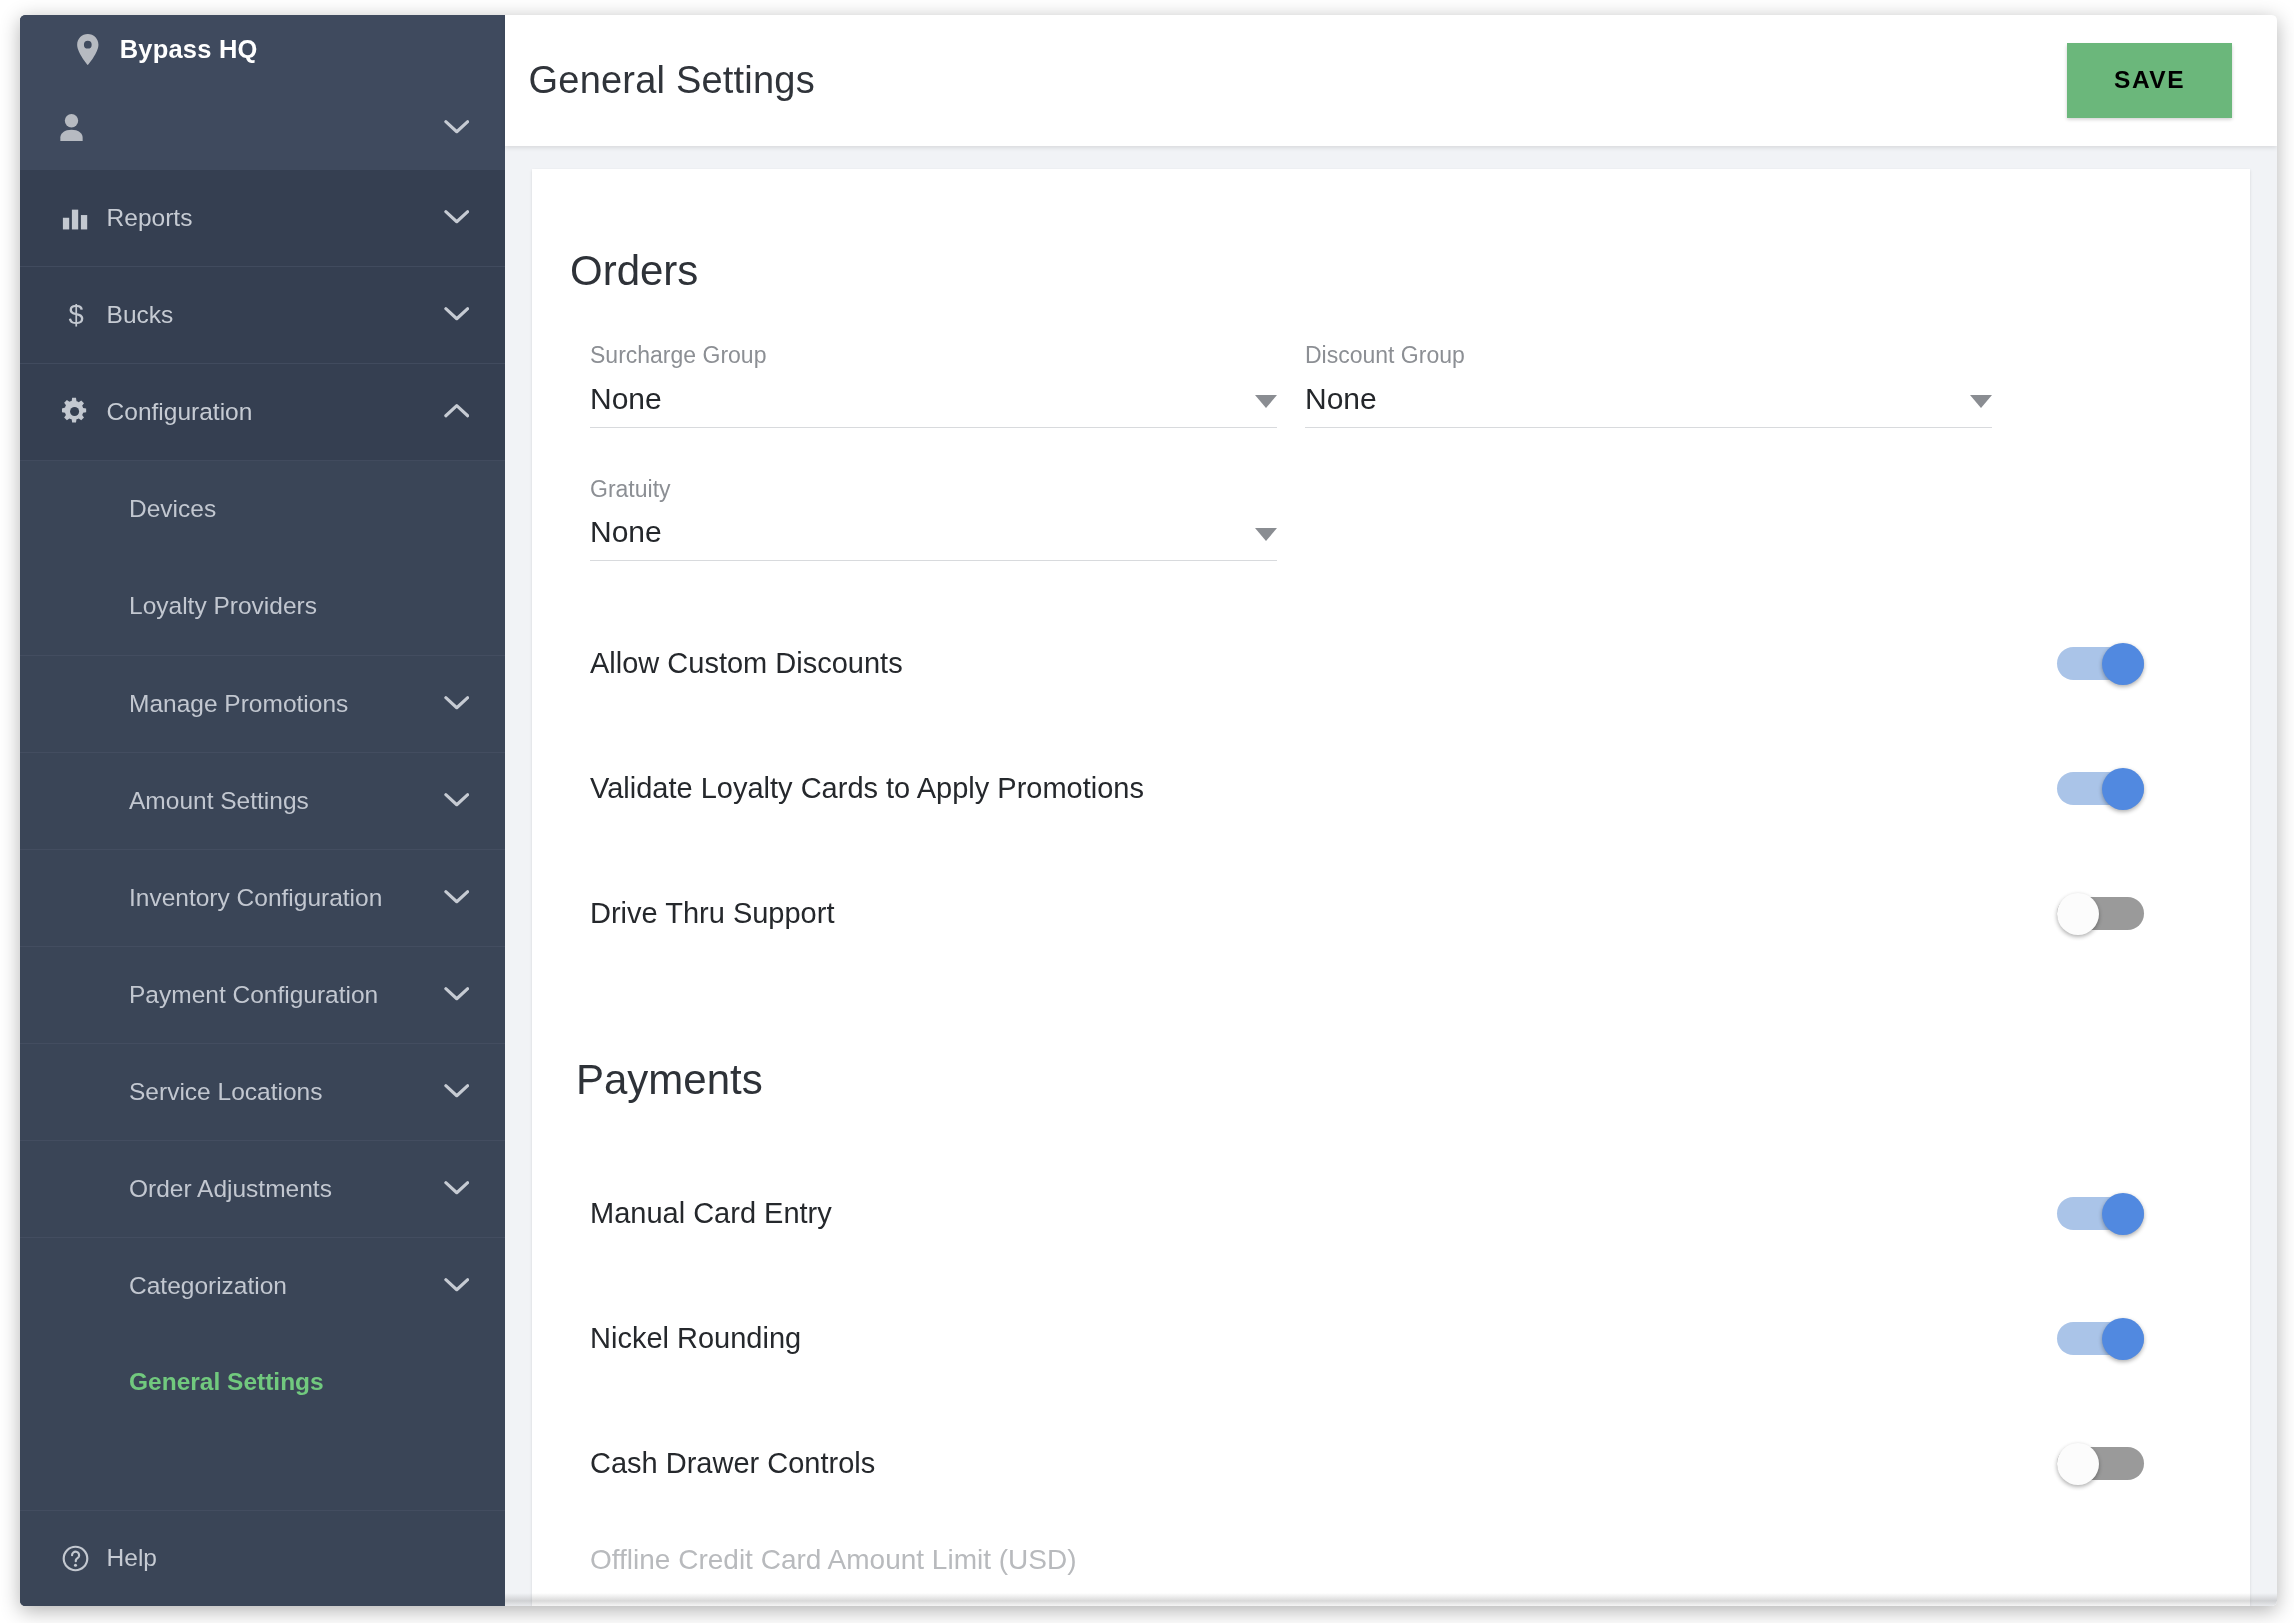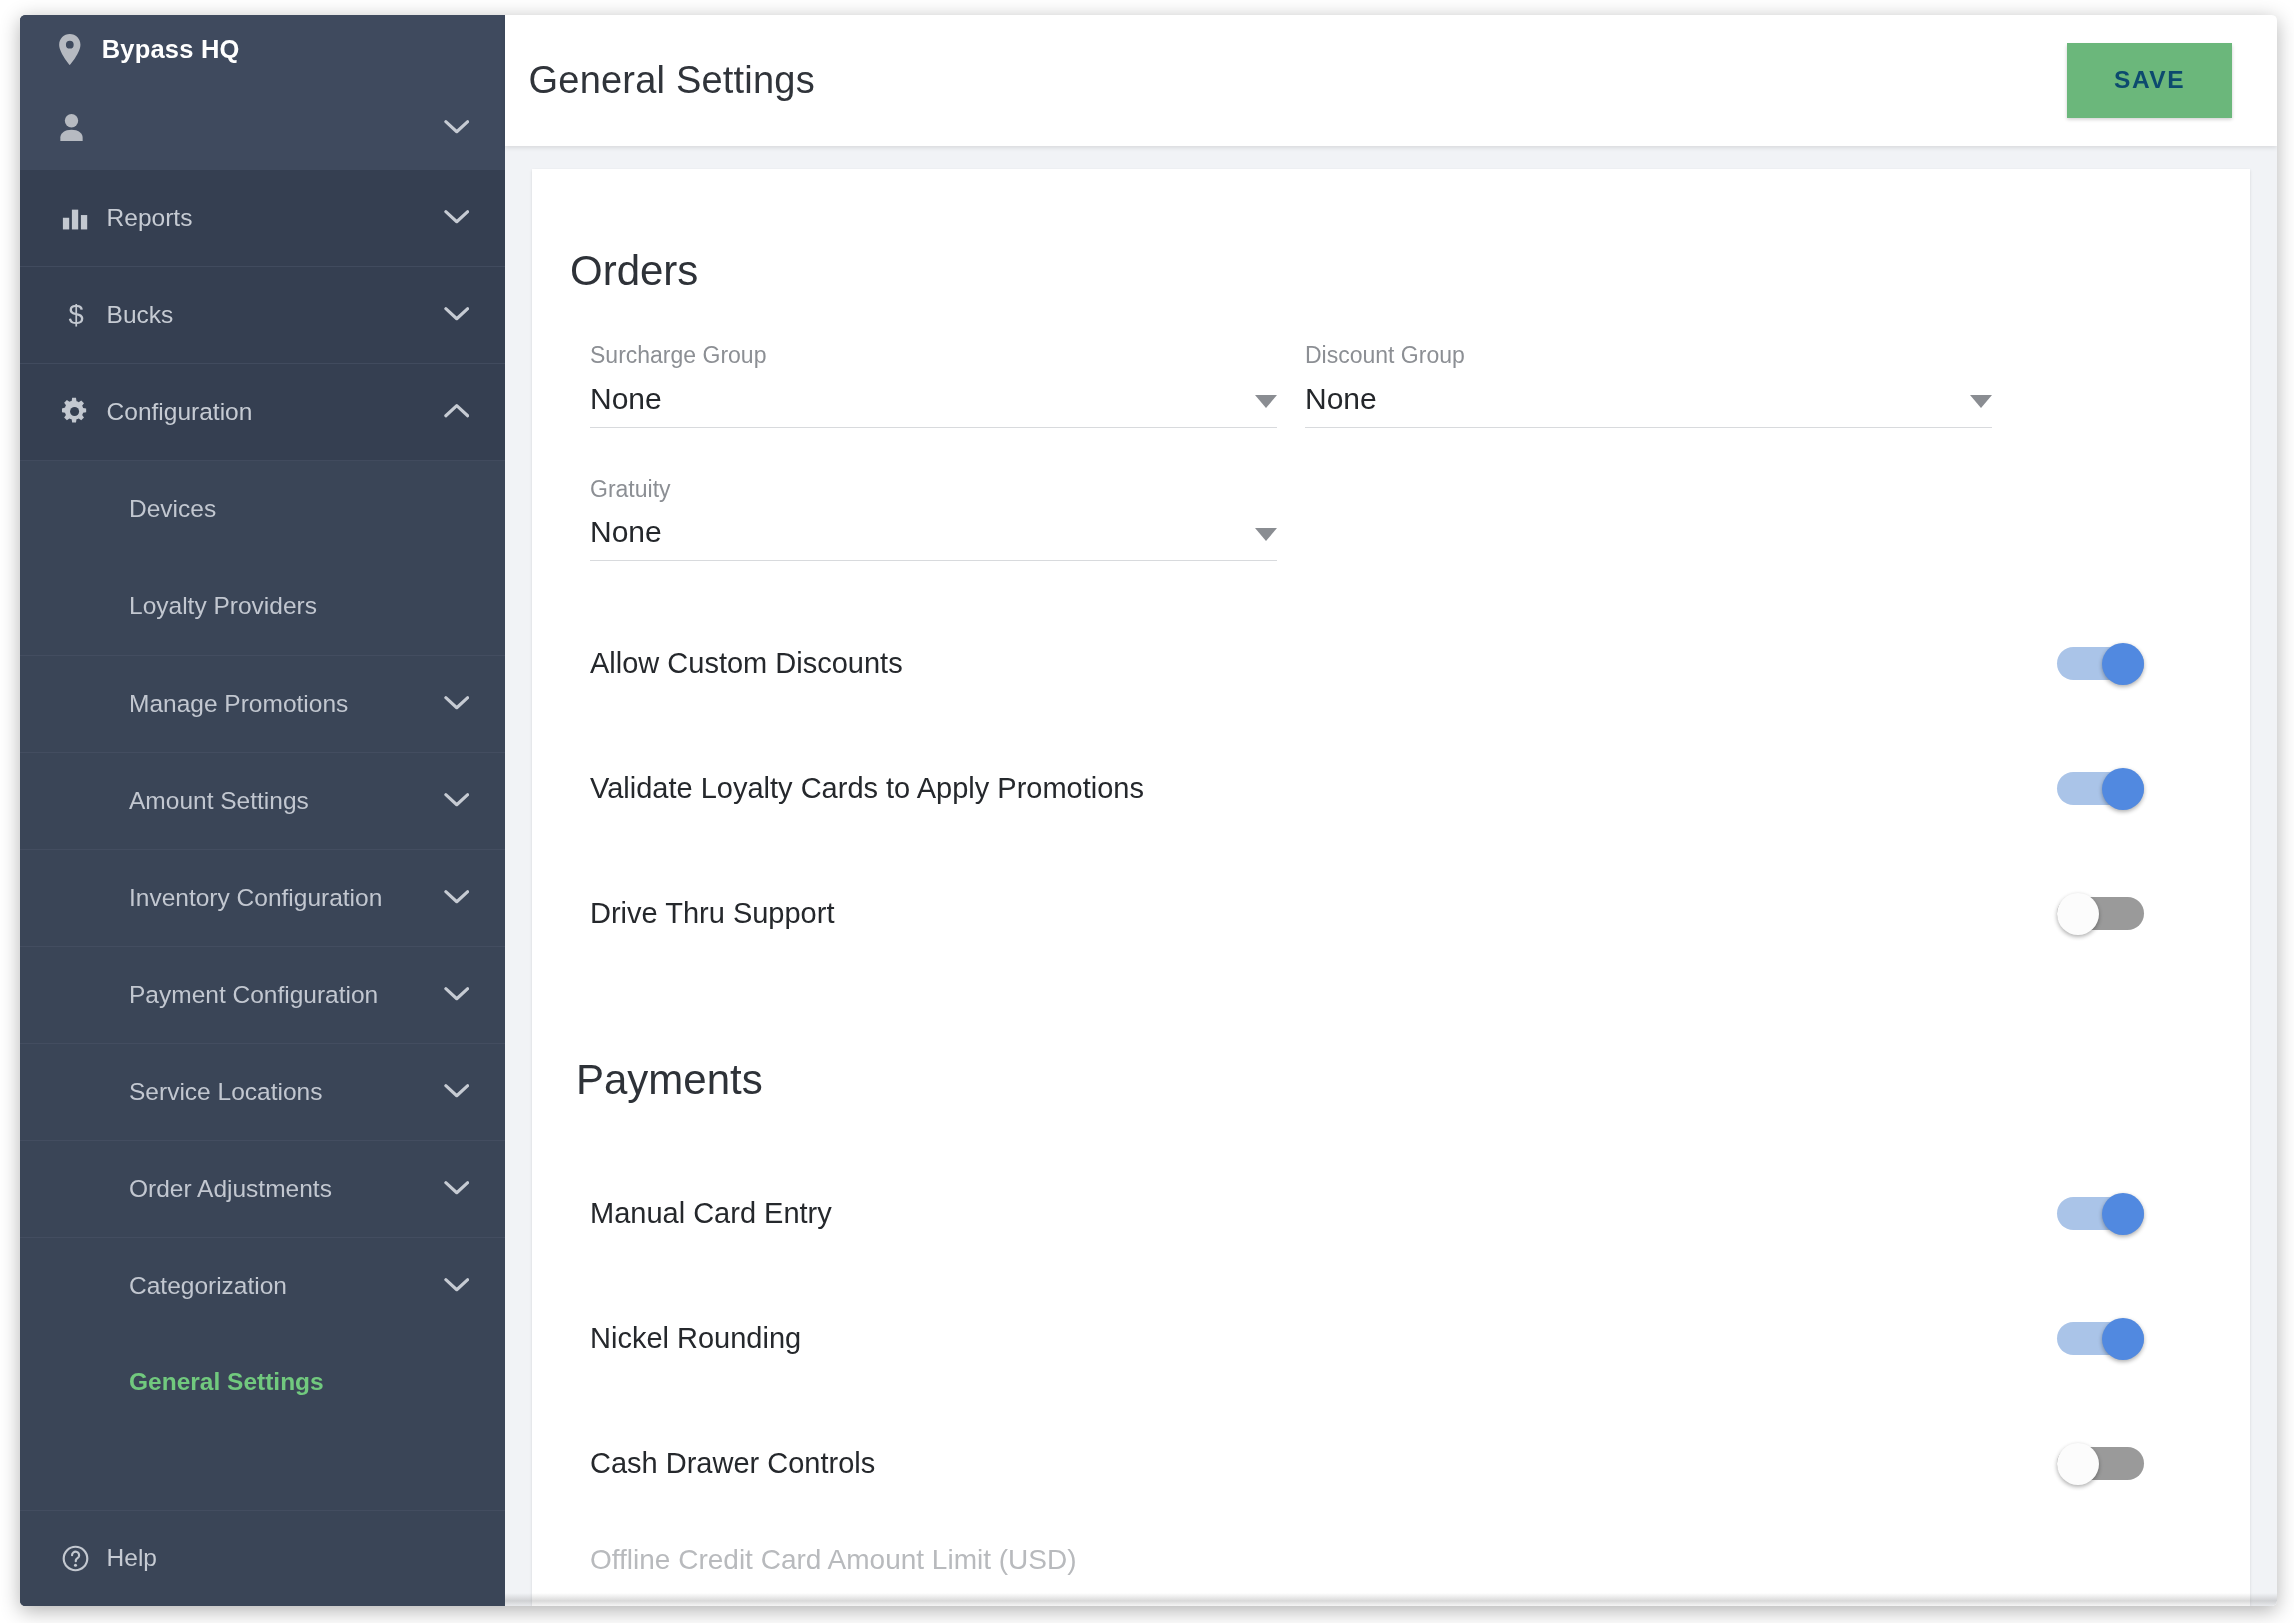--- a/index.html
+++ b/index.html
@@ -26,21 +26,21 @@
     background: #3a4557;
     flex: 0 0 485px;
     display: flex;
     flex-direction: column;
     position: relative;
   }
   .brand {
     height: 70px;
     display: flex;
     align-items: center;
-    padding-left: 38px;
+    padding-left: 56px;
     background: #3f4a5e;
   }
   .brand-icon { width: 31px; display:flex; align-items:center; justify-content:flex-start; }
   .brand-label {
     color: #ffffff;
     font-size: 25.5px;
     font-weight: bold;
     letter-spacing: 0.2px;
     margin-left: 12.7px;
   }
@@ -131,21 +131,21 @@
   }
   .page-title {
     font-size: 38px;
     color: #30343a;
     font-weight: normal;
     letter-spacing: 0.2px;
   }
   .topbar-spacer { flex: 1; }
   .save-button {
     background: #6bb77b;
-    color: #0c4a6e;
+    color: #000000;
     border: none;
     border-radius: 0;
     font-size: 24.5px;
     font-weight: bold;
     letter-spacing: 1.5px;
     padding: 0 47px;
     height: 75px;
     cursor: pointer;
     box-shadow: 0 1.8px 3.6px rgba(0,0,0,0.20);
     font-family: "Liberation Sans", sans-serif;

